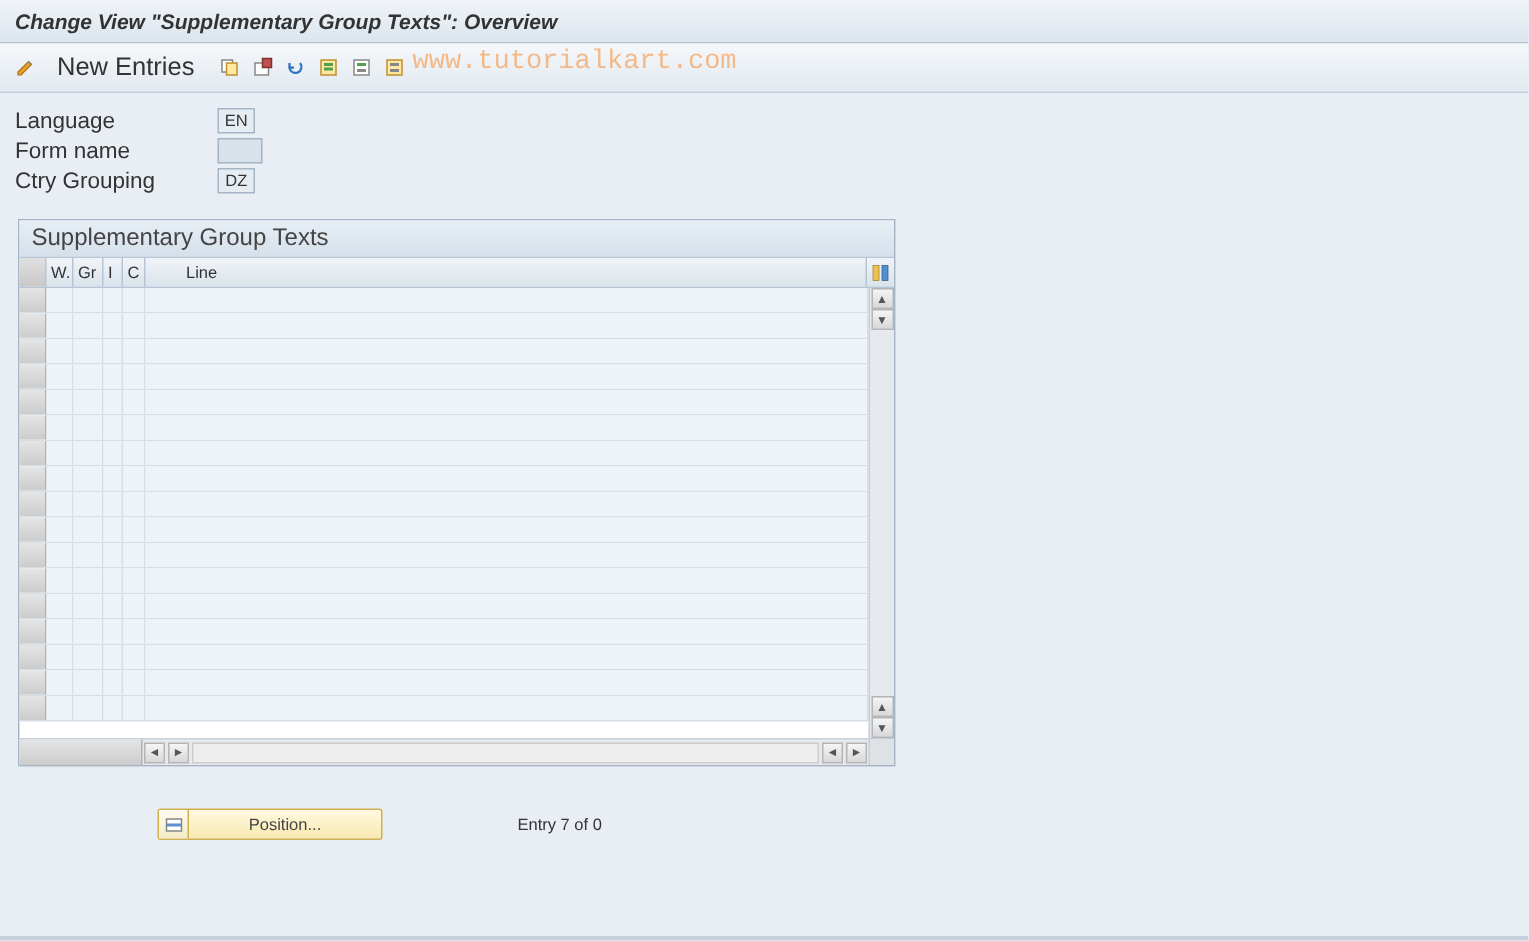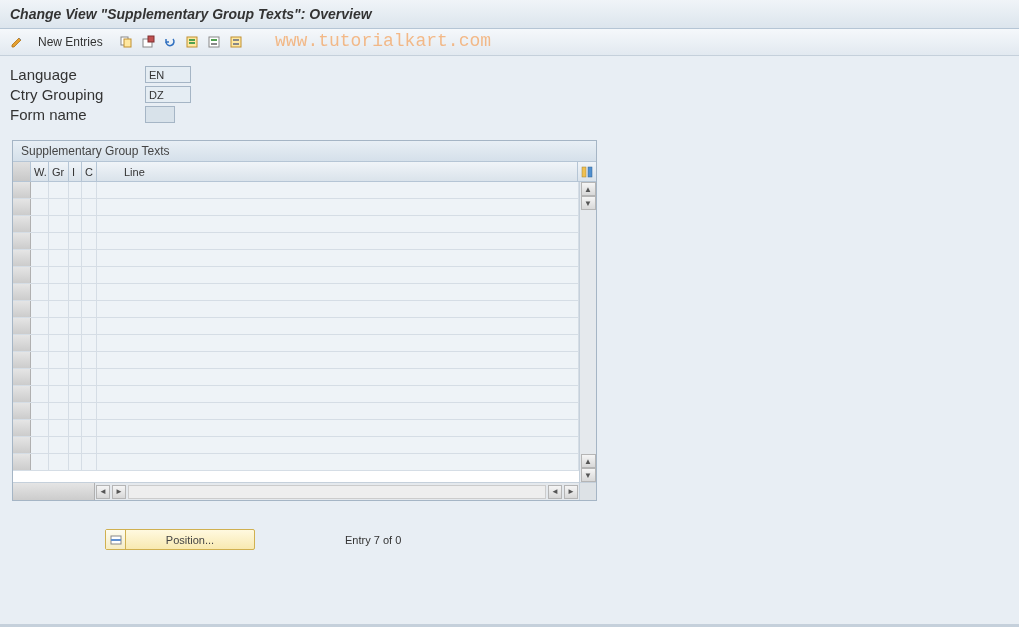--- a/index.html
+++ b/index.html
@@ -34,21 +34,21 @@
       width: 18px;
       height: 18px;
       display: inline-flex;
       align-items: center;
       justify-content: center;
       cursor: pointer;
       border: 1px solid transparent;
       border-radius: 2px;
     }
     .toolbar .new-entries {
-      font-size: 12px;
+      font-size: 17px;
       color: #333;
       cursor: pointer;
       padding: 2px 6px;
       margin-left: 2px;
       margin-right: 4px;
     }
     .watermark {
       position: absolute;
       left: 275px;
       top: 2px;
@@ -73,34 +73,34 @@
     }
     .form-input {
       background: #e5edf3;
       border: 1px solid #a5b5c5;
       height: 17px;
       font-size: 11px;
       padding: 0 3px;
       text-align: left;
       color: #333;
     }
-    .form-input.short { width: 46px; text-align: left;}
+    .form-input.short { width: 25px; text-align: center;}
     .form-input.blank { width: 30px; background: #d8e2ea; }
     
     .grid-container {
       margin: 8px 12px;
       width: 585px;
       border: 1px solid #a5b5c5;
       background: #fff;
     }
     .grid-title {
       background: linear-gradient(to bottom, #e8eff5 0%, #d5e0ea 100%);
       border-bottom: 1px solid #b5c5d5;
       padding: 3px 8px;
-      font-size: 12px;
+      font-size: 16px;
       color: #444;
     }
     .grid-header {
       display: flex;
       background: linear-gradient(to bottom, #f0f4f8 0%, #dae3eb 100%);
       border-bottom: 1px solid #b5c5d5;
       height: 20px;
       align-items: stretch;
     }
     .grid-header .hcell {
@@ -277,26 +277,26 @@
   </span>
   <span class="watermark">www.tutorialkart.com</span>
 </div>
 
 <div class="form-section">
   <div class="form-row">
     <span class="form-label">Language</span>
     <input class="form-input short" readonly="" value="EN" style="">
   </div>
   <div class="form-row">
+    <span class="form-label">Form name</span>
+    <input class="form-input blank" readonly="" value="" style="">
+  </div>
+  <div class="form-row">
     <span class="form-label">Ctry Grouping</span>
     <input class="form-input short" readonly="" value="DZ" style="">
-  </div>
-  <div class="form-row">
-    <span class="form-label">Form name</span>
-    <input class="form-input blank" readonly="" value="" style="">
   </div>
 </div>
 
 <div class="grid-container">
   <div class="grid-title">Supplementary Group Texts</div>
   <div class="grid-header">
     <div class="hcell sel"></div>
     <div class="hcell w">W.</div>
     <div class="hcell gr">Gr</div>
     <div class="hcell i">I</div>

